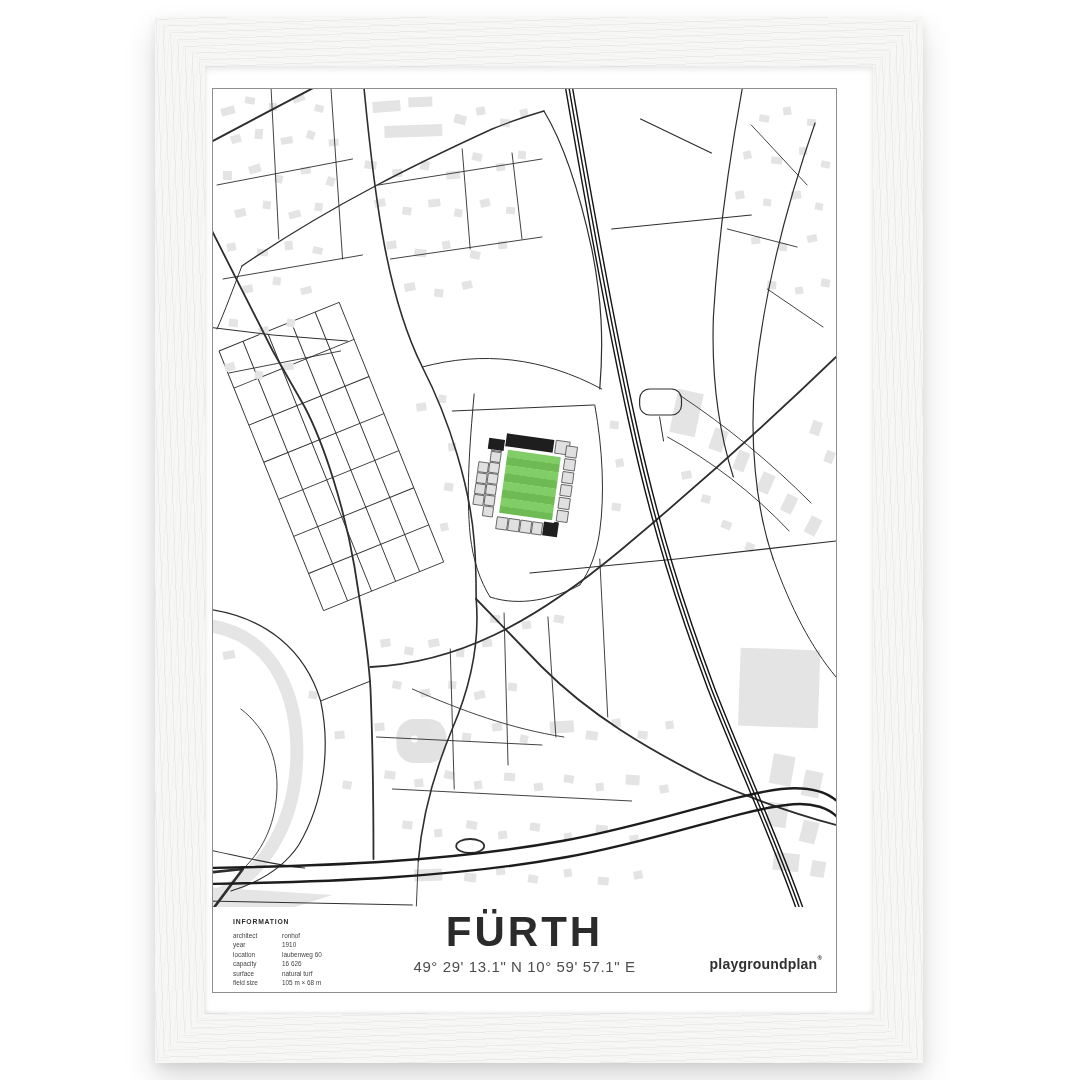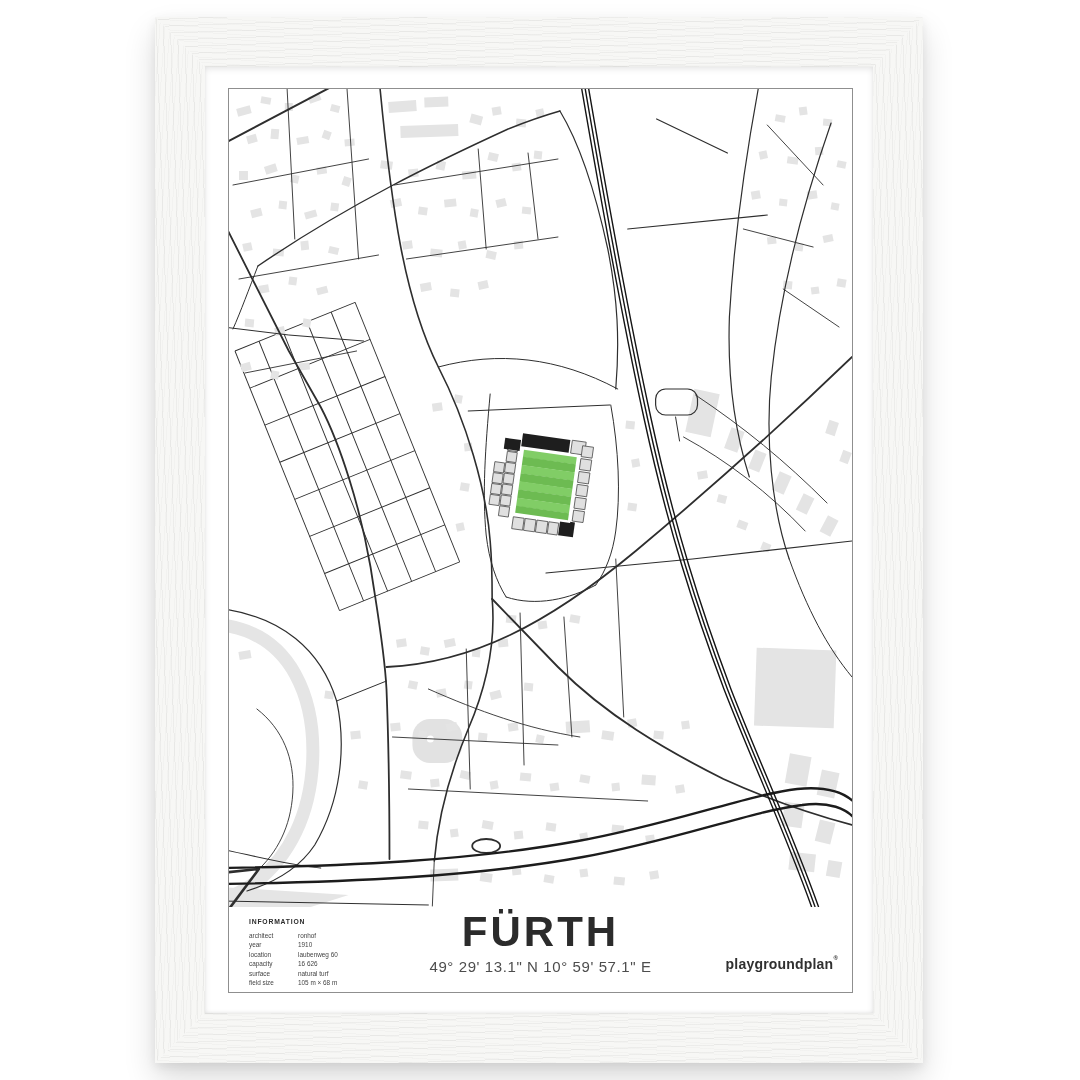--- a/index.html
+++ b/index.html
@@ -24,21 +24,21 @@
         clip-path:polygon(50px 0,calc(100% - 50px) 0,100% 100%,0 100%);
         box-shadow:inset 0 1px 2px rgba(0,0,0,.05);}
   .fbar.left{left:0;top:0;bottom:0;width:50px;
         clip-path:polygon(0 0,100% 50px,100% calc(100% - 50px),0 100%);}
   .fbar.right{right:0;top:0;bottom:0;width:50px;
         clip-path:polygon(0 50px,100% 0,100% 100%,0 calc(100% - 50px));}
   
   .mat{position:absolute;left:50px;top:50px;right:50px;bottom:50px;background:#ffffff;
        box-shadow:inset 0 2px 6px rgba(0,0,0,.10), inset 0 -1px 3px rgba(0,0,0,.05);}
   
-  .poster{position:absolute;left:23px;top:21px;width:625px;height:905px;background:#ffffff;
+  .poster{position:absolute;left:7px;top:21px;width:625px;height:905px;background:#ffffff;
           border:1px solid #8f8f8f;box-sizing:border-box;overflow:hidden;}
   .map-wrap{position:absolute;left:0;top:0;width:623px;height:818px;overflow:hidden;}
   svg.map{display:block;}
   
   .footer{position:absolute;left:0;top:818px;width:623px;height:85px;background:#ffffff;}
   .info{position:absolute;left:20px;top:11px;width:170px;color:#3a3a3a;}
   .info-heading{font-size:6.8px;font-weight:bold;letter-spacing:.8px;color:#2b2b2b;margin-bottom:6px;}
   .irow{display:flex;font-size:6.4px;line-height:9.4px;color:#444444;}
   .ilabel{width:49px;flex:none;}
   .ivalue{flex:none;}

